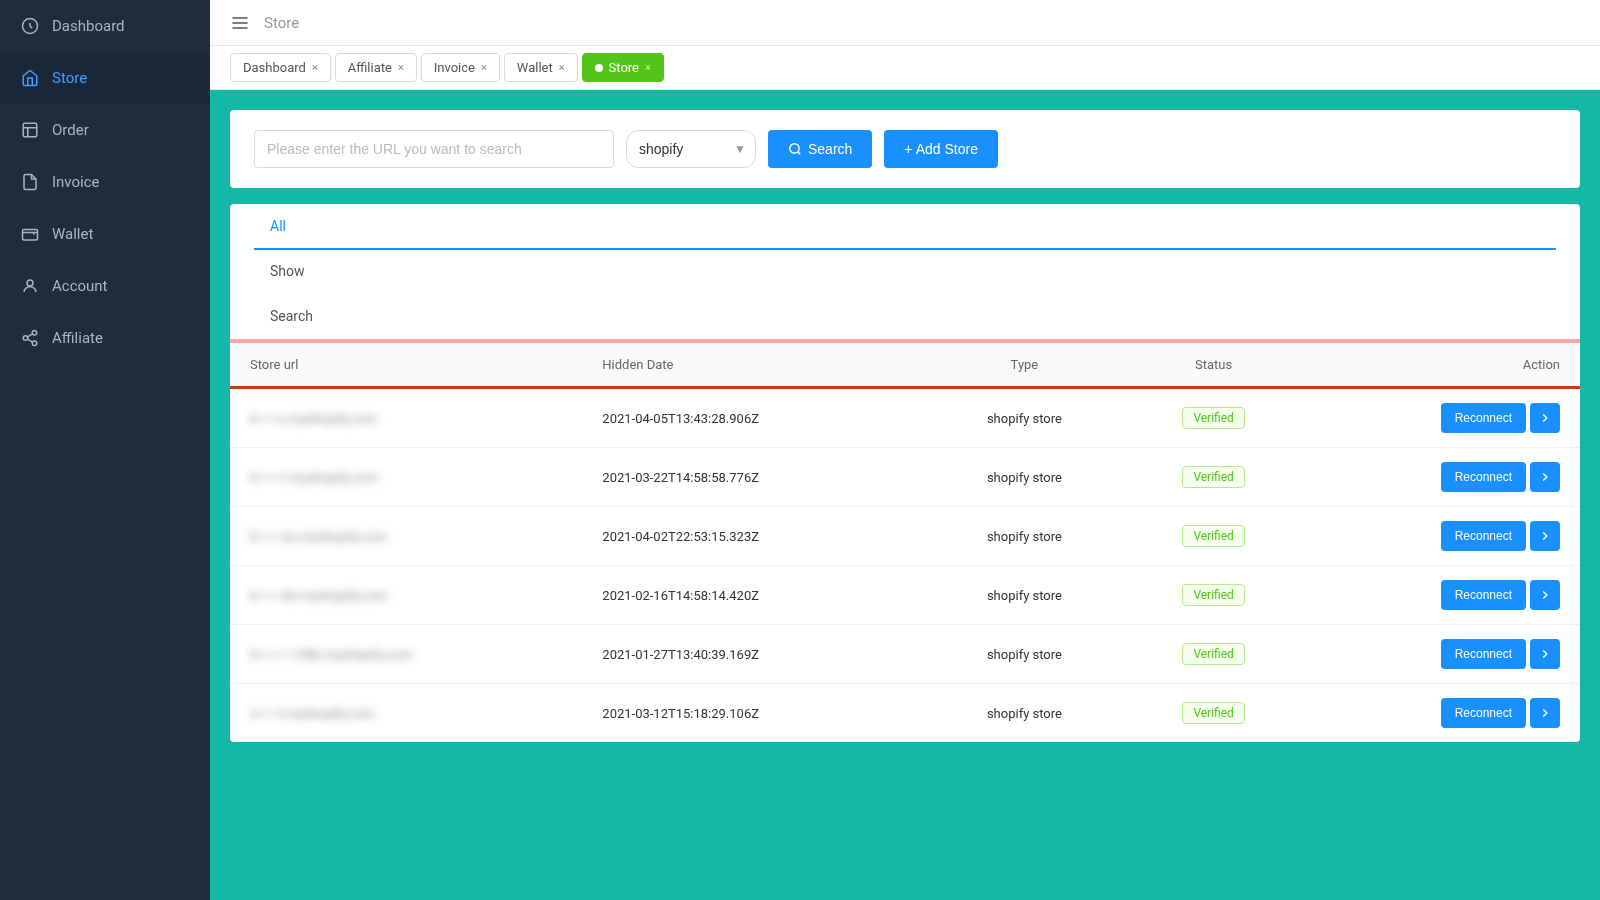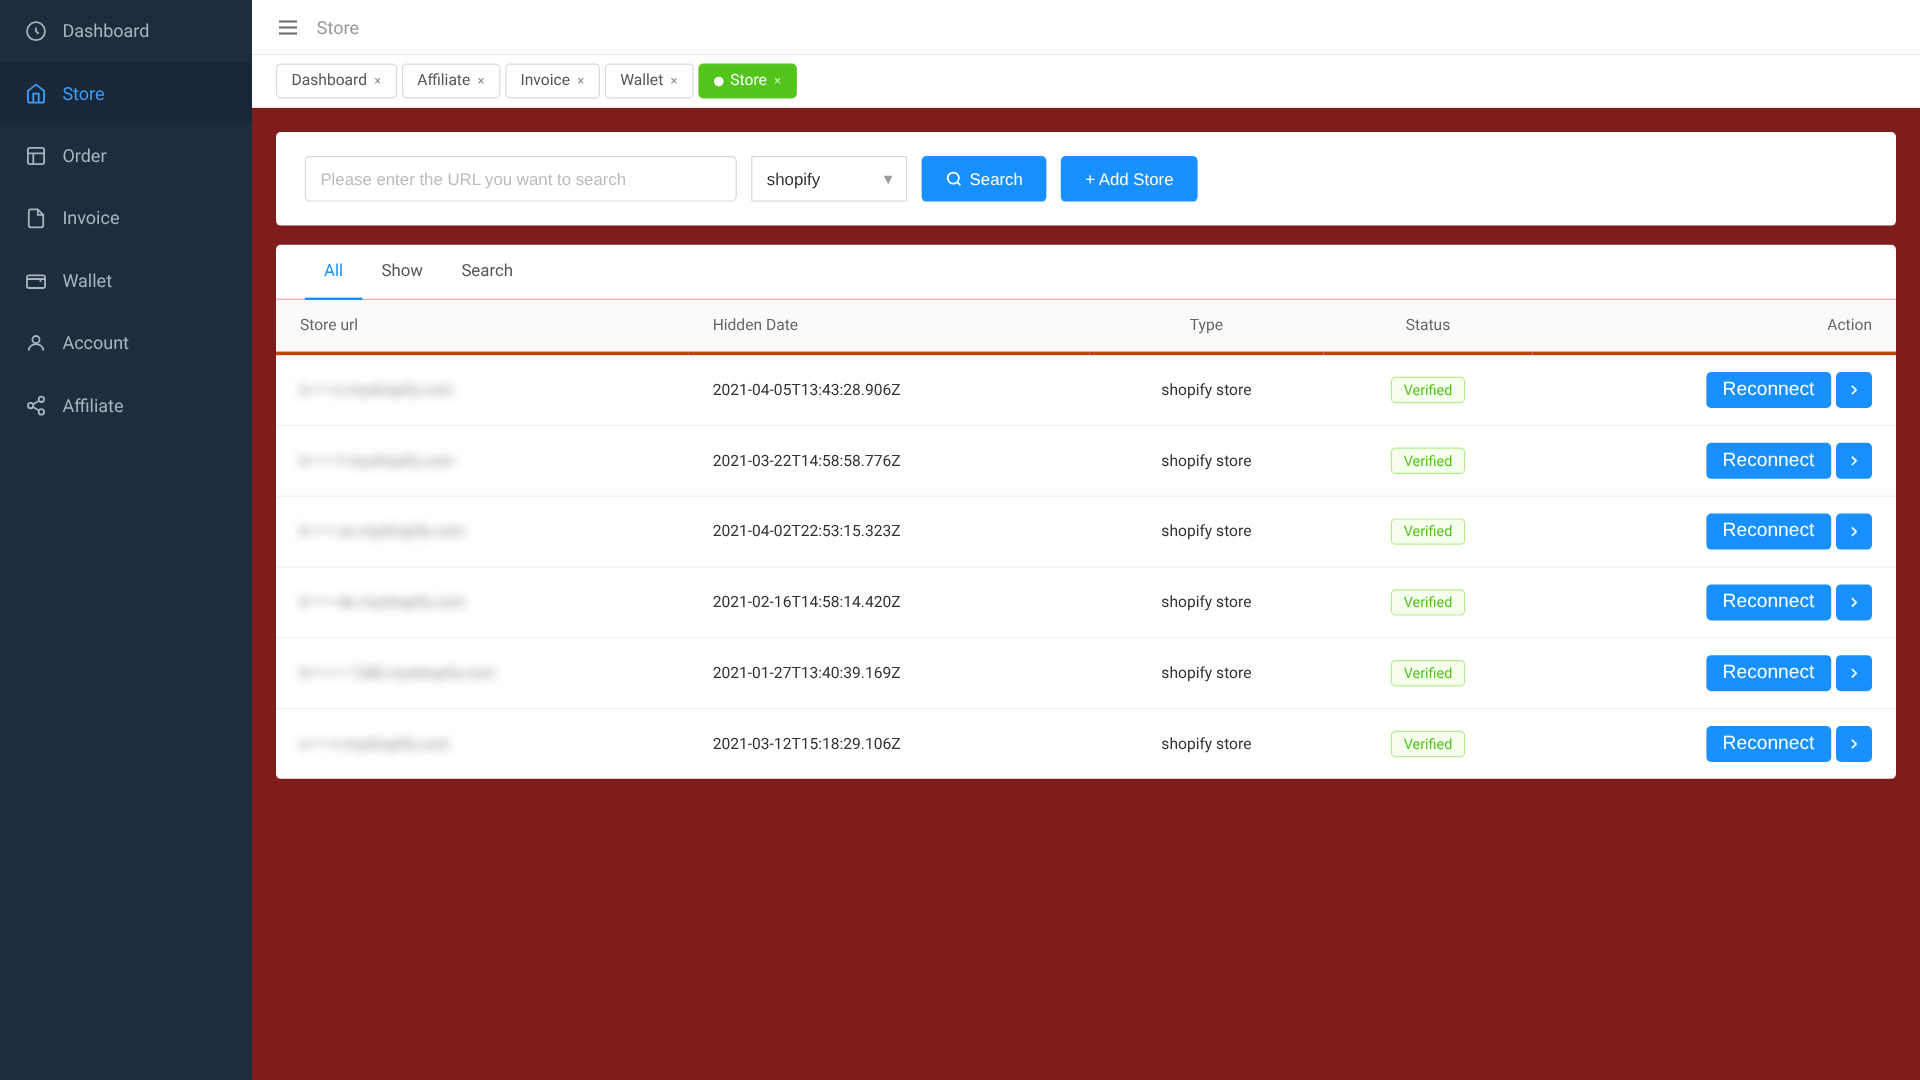--- a/index.html
+++ b/index.html
@@ -96,21 +96,21 @@
       border-radius: 50%;
       background: #fff;
       display: inline-block;
     }
 
     
     .content {
       flex: 1;
       overflow-y: auto;
       padding: 20px;
-      background: #7f1d1d;
+      background: #14b8a6;
     }
 
     
     .search-panel {
       background: #fff;
       padding: 20px 24px;
       border-radius: 4px;
       display: flex;
       align-items: center;
       gap: 12px;
@@ -129,21 +129,21 @@
     }
     .search-input::placeholder { color: #bbb; }
     .select-wrapper {
       position: relative;
       width: 130px;
     }
     .select-dropdown {
       width: 130px;
       height: 38px;
       border: 1px solid #d9d9d9;
-      border-radius: 0;
+      border-radius: 12px;
       padding: 0 12px;
       font-size: 14px;
       color: #333;
       background: #fff;
       appearance: none;
       cursor: pointer;
       outline: none;
     }
     .select-arrow {
       position: absolute;
@@ -186,21 +186,22 @@
       background: #fff;
       border-radius: 4px;
       overflow: hidden;
     }
 
     
     .filter-tabs {
       display: flex;
       gap: 0;
       padding: 0 24px;
-      border-bottom: 1px solid #fca5a5;
+      border-bottom: 4px solid #fca5a5;
+      flex-direction: column;
     }
     .filter-tab {
       padding: 14px 16px;
       font-size: 14px;
       color: #555;
       cursor: pointer;
       border-bottom: 2px solid transparent;
       margin-bottom: -1px;
     }
     .filter-tab.active {
@@ -242,21 +243,21 @@
       border-radius: 4px;
       font-size: 12px;
     }
     .btn-reconnect {
       height: 30px;
       padding: 0 14px;
       background: #1890ff;
       color: #fff;
       border: none;
       border-radius: 4px;
-      font-size: 16px;
+      font-size: 12px;
       cursor: pointer;
     }
     .btn-more {
       height: 30px;
       width: 30px;
       background: #1890ff;
       color: #fff;
       border: none;
       border-radius: 4px;
       font-size: 14px;

